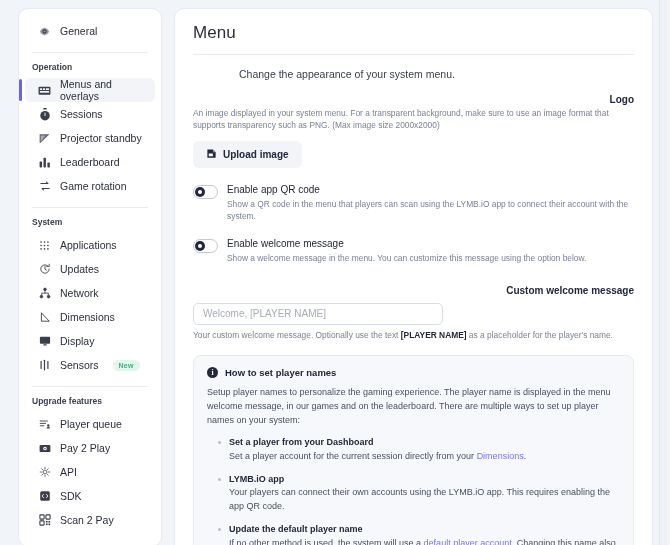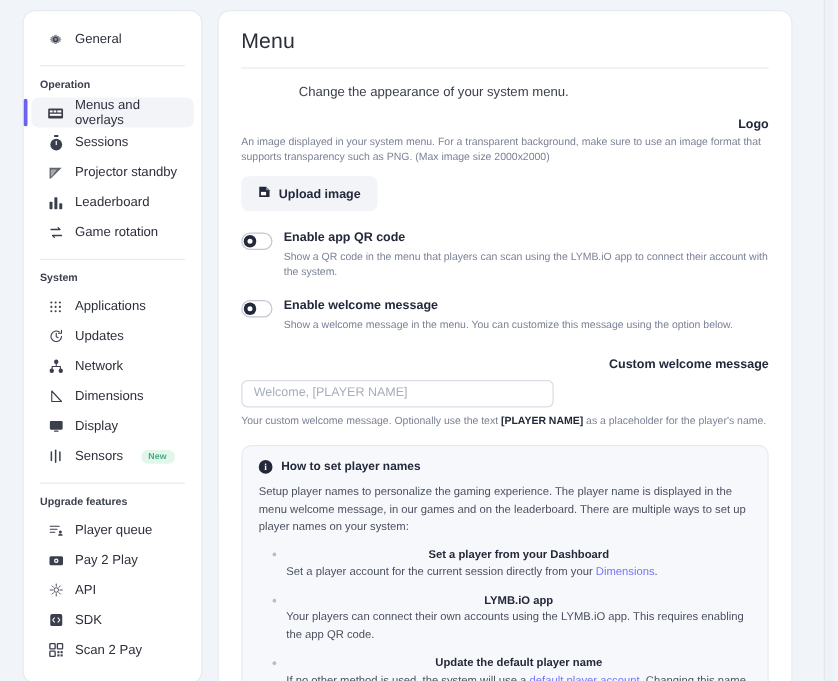--- a/index.html
+++ b/index.html
@@ -83,21 +83,21 @@
     border-radius: 8px;
     padding: 2px 6px;
     margin-left: 5px;
     letter-spacing: .2px;
   }
 
   
   .main-wrap {
     flex: 1;
     height: 545px;
-    padding: 8px 36px 0 4px;
+    padding: 8px 17px 0 4px;
     position: relative;
   }
   .main-card {
     background: #ffffff;
     border: 1px solid #e6eaf1;
     border-radius: 10px;
     padding: 14px 18px 18px 18px;
     min-height: 535px;
   }
   .page-title {
@@ -170,21 +170,21 @@
     display: flex; align-items: center; justify-content: center;
   }
   .switch .knob::after {
     content: "";
     width: 4px; height: 4px;
     border-radius: 50%;
     background: #ffffff;
   }
   .toggle-title {
     font-size: 10px;
-    font-weight: bold;
+    font-weight: normal;
     color: #23283a;
     line-height: 1.25;
   }
   .toggle-desc {
     font-size: 8.4px;
     color: #7b8296;
     margin-top: 2px;
     line-height: 1.4;
   }
 
@@ -254,21 +254,20 @@
     left: -11px; top: 5px;
     width: 3px; height: 3px;
     border-radius: 50%;
     background: #b6bcca;
   }
   .li-title {
     font-size: 9px;
     font-weight: bold;
     color: #23283a;
     line-height: 1.5;
-    text-align: center;
   }
   .li-desc {
     font-size: 9px;
     color: #4a5060;
     line-height: 1.55;
   }
   a.link {
     color: #7a74f2;
     text-decoration: none;
   }

